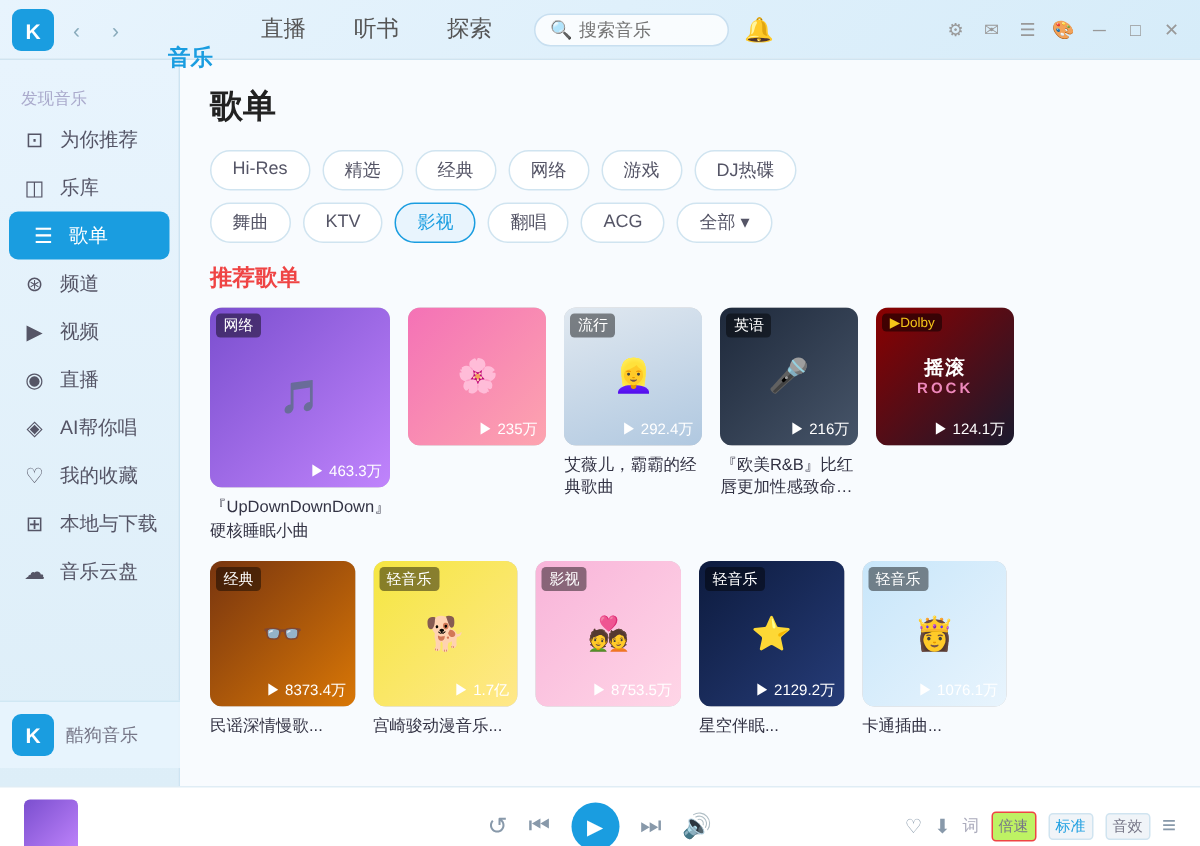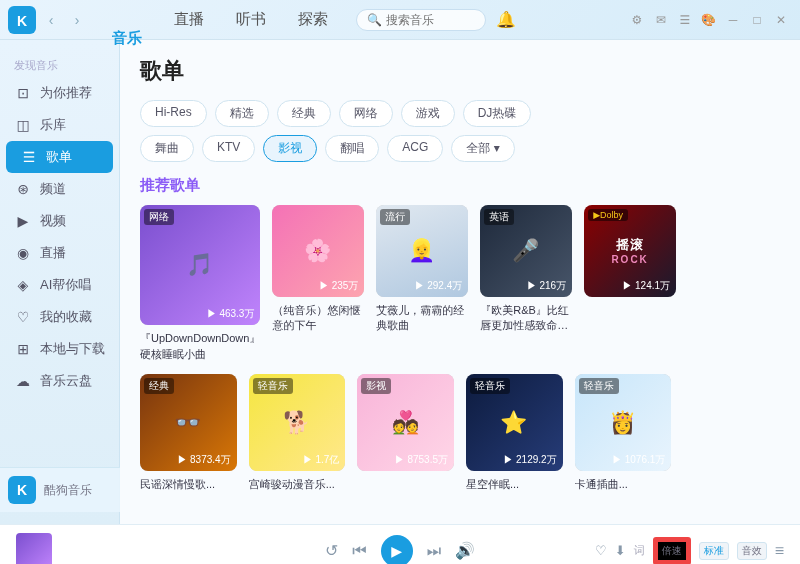--- a/index.html
+++ b/index.html
@@ -66,21 +66,21 @@
     
     .filter-row { display: flex; flex-wrap: wrap; gap: 8px; margin-bottom: 8px; }
     .filter-tag {
       padding: 4px 14px; border: 1px solid #d0e4f0; border-radius: 14px;
       font-size: 12px; color: #556; cursor: pointer; background: white;
     }
     .filter-tag.active { color: #1a9de0; border-color: #1a9de0; background: #e8f4fd; }
     .filter-tag.more { display: flex; align-items: center; gap: 2px; }
 
     
-    .section-title { font-size: 15px; font-weight: bold; color: #8b5cf6; margin: 14px 0 10px; font-family: Liberation Serif, serif; }
+    .section-title { font-size: 15px; font-weight: bold; color: #ef4444; margin: 14px 0 10px; font-family: Liberation Serif, serif; }
 
     
     .playlist-grid { display: grid; grid-template-columns: repeat(6, 1fr); gap: 12px; }
     .playlist-card { cursor: pointer; }
     .playlist-thumb {
       width: 100%; aspect-ratio: 1; border-radius: 8px; overflow: hidden;
       position: relative; background: #ccc;
       margin-bottom: 6px;
     }
     .playlist-thumb-bg {
@@ -129,21 +129,21 @@
       gap: 12px;
     }
     .player-left { display: flex; align-items: center; gap: 8px; flex: 1; }
     .player-thumb { width: 36px; height: 36px; border-radius: 4px; background: linear-gradient(135deg, #7b4fcf, #c084fc); flex-shrink: 0; }
     .player-info { font-size: 11px; color: #778; }
     .player-controls { display: flex; align-items: center; gap: 14px; justify-content: center; flex: 1; }
     .ctrl-btn { background: none; border: none; cursor: pointer; color: #89a; font-size: 16px; }
     .play-btn { width: 32px; height: 32px; border-radius: 50%; background: #1a9de0; border: none; cursor: pointer; color: white; font-size: 14px; display: flex; align-items: center; justify-content: center; }
     .player-right { display: flex; align-items: center; gap: 8px; flex: 1; justify-content: flex-end; }
     .right-btn { background: none; border: none; cursor: pointer; color: #89a; font-size: 13px; }
-    .speed-badge { background: #000000; border: 5px solid #ef4444; border-radius: 3px; padding: 2px 4px; font-size: 10px; color: #778; cursor: pointer; }
+    .speed-badge { background: #bef264; border: 1px solid #ef4444; border-radius: 3px; padding: 2px 4px; font-size: 10px; color: #778; cursor: pointer; }
     .quality-badge { background: #f0f4f8; border: 1px solid #d0e4f0; border-radius: 3px; padding: 1px 4px; font-size: 10px; color: #1a9de0; cursor: pointer; }
     .eq-badge { background: #f0f4f8; border: 1px solid #d0e4f0; border-radius: 3px; padding: 1px 4px; font-size: 10px; color: #778; cursor: pointer; }
     .playlist-btn { background: none; border: none; cursor: pointer; font-size: 16px; color: #89a; }
 
     .sidebar-bottom { margin-top: auto; padding: 8px 14px; display: flex; align-items: center; gap: 8px; border-top: 1px solid #d0e8f4; }
   </style>
 </head>
 <body>
 
 <div class="title-bar">
@@ -271,21 +271,20 @@
           <div class="playlist-name">『UpDownDownDown』硬核睡眠小曲</div>
         </div>
 
         <div class="playlist-card">
           <div class="playlist-thumb">
             <div class="playlist-thumb-bg grad-pink">
               <span style="font-size:22px;">🌸</span>
             </div>
             <div class="play-count">▶ 235万</div>
           </div>
-          <div class="playlist-name">（纯音乐）悠闲惬意的下午</div>
         </div>
 
         <div class="playlist-card">
           <div class="playlist-thumb">
             <div class="playlist-thumb-bg grad-blue" style="background:linear-gradient(160deg,#e0e8f0,#b0c8e0);">
               <span style="font-size:22px;">👱‍♀️</span>
             </div>
             <span class="tag-badge">流行</span>
             <div class="play-count">▶ 292.4万</div>
           </div>

